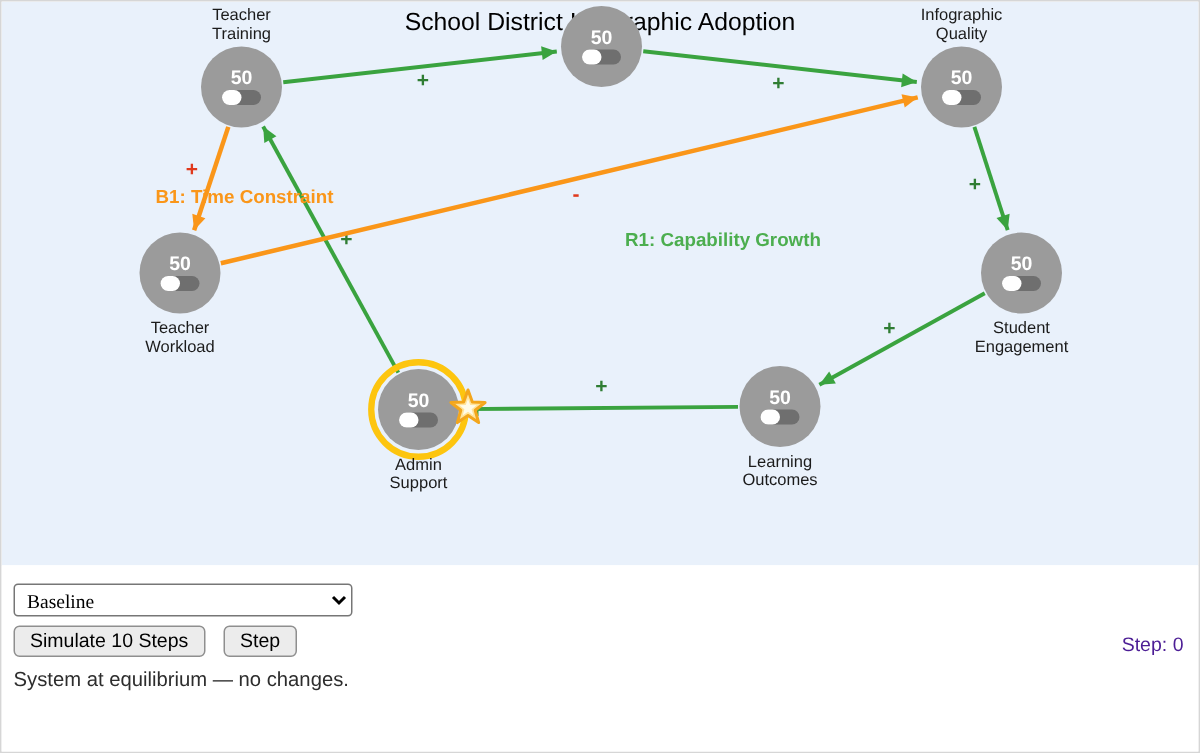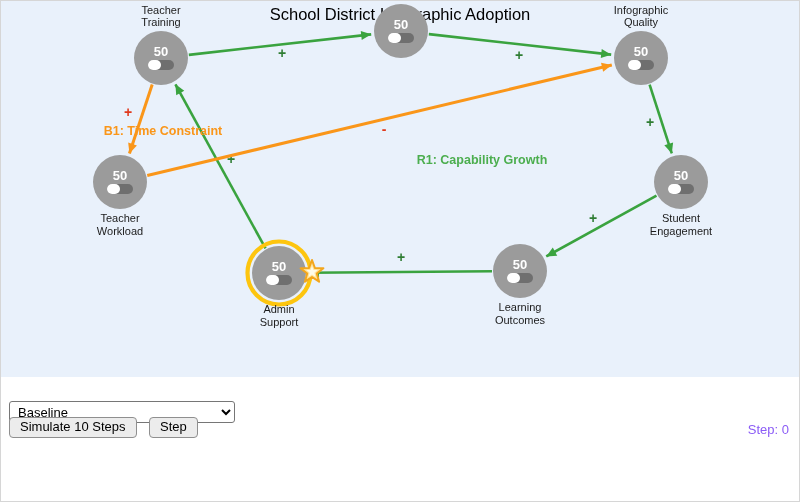--- a/index.html
+++ b/index.html
@@ -1,24 +1,24 @@
 <!DOCTYPE html>
 <html><head>
 <meta charset="utf-8">
 <style>
   html,body{margin:0;padding:0;background:#fff;}
   body{font-family:"Liberation Sans","DejaVu Sans",sans-serif;}
   .app{width:800px;height:502px;box-sizing:border-box;border:1px solid #d6d6d6;background:#fff;position:relative;overflow:hidden;}
   .diagram{display:block;}
   .controls{position:relative;width:100%;height:125px;background:#fff;}
-  .scenario-select{position:absolute;left:8px;top:12px;width:226px;height:22px;font-family:Liberation Sans, sans-serif;font-size:13px;color:#000;background:#fff;border:1px solid #767676;border-radius:3px;padding:0 4px;margin-top:12px;}
+  .scenario-select{position:absolute;left:8px;top:12px;width:226px;height:22px;font-family:Liberation Serif, serif;font-size:13px;color:#000;background:#fff;border:1px solid #767676;border-radius:3px;padding:0 4px;}
   .btn{position:absolute;top:40px;height:21px;font-family:"Liberation Sans","DejaVu Sans",sans-serif;font-size:13px;color:#000;background:#ececec;border:1px solid #8f8f8f;border-radius:4px;padding:1px 10px 2px 10px;line-height:16px;cursor:pointer;}
   .btn-simulate{left:8px;}
   .btn-reset{left:148px;}
-  .step-label{position:absolute;top:45px;right:10px;font-size:13px;color:#8b5cf6;}
+  .step-label{position:absolute;top:45px;right:10px;font-size:13px;color:#4c1d95;}
   .status-line{position:absolute;left:8px;top:68px;font-size:13.5px;color:#2d2d2d;}
 </style>
 </head>
 <body>
 
 <div class="app">
   <svg id="diagram" class="diagram" width="798" height="376">
       <rect x="0" y="0" width="798" height="376" fill="#e9f1fb"></rect>
       <text x="399" y="19" text-anchor="middle" font-size="16.5" fill="#000000" font-weight="400">School District Infographic Adoption</text>
       <g>
@@ -121,14 +121,15 @@
         <text x="519" y="322.5" text-anchor="middle" font-size="11" fill="#1b1b1b">Outcomes</text>
       </g>
     </svg>
   <div class="controls">
     <select class="scenario-select">
       <option>Baseline</option>
     </select>
     <button class="btn btn-simulate">Simulate 10 Steps</button>
     <button class="btn btn-reset">Step</button>
     <div class="step-label">Step: 0</div>
+    <div class="status-line">System at equilibrium — no changes.</div>
   </div>
 </div>
 
 </body></html>

